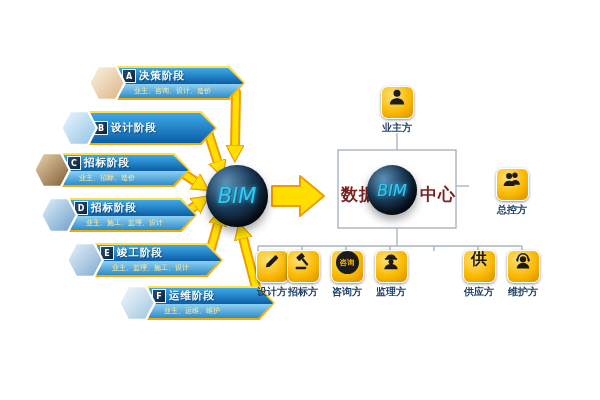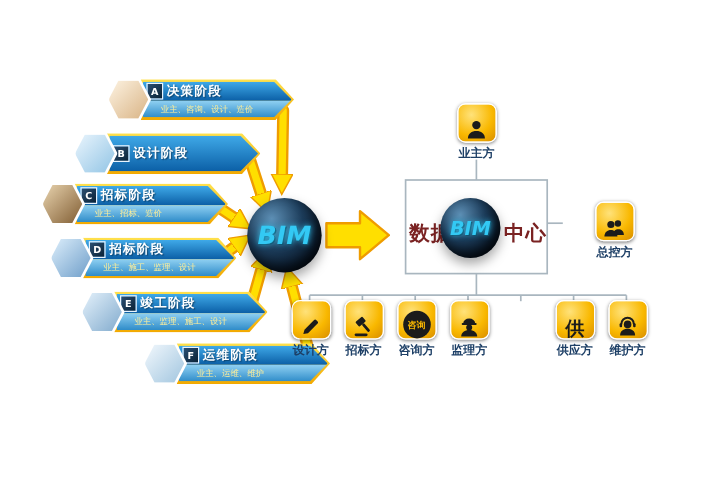--- a/index.html
+++ b/index.html
@@ -36,29 +36,29 @@
     border:1px solid #e8f4ff;color:#fff;font-size:8px;font-weight:bold;
     display:flex;align-items:center;justify-content:center;flex:0 0 auto;}
   .stage-title{font-size:10.5px;font-weight:bold;color:#fff;letter-spacing:1px;
     text-shadow:1px 1px 1px rgba(0,0,0,.4);text-align:center;}
 
   
   .sphere{position:absolute;z-index:4;border-radius:50%;
     display:flex;align-items:center;justify-content:center;
     background:radial-gradient(circle at 33% 28%,#5d8fb5 0%,#1c3c5a 42%,#06101d 80%);
     box-shadow:0 5px 10px rgba(0,0,0,.35), inset -3px -5px 9px rgba(0,0,0,.6);}
-  .bim-text{font-style:italic;font-weight:bold;color:#33c9f4;
+  .bim-text{font-style:italic;font-weight:normal;color:#33c9f4;
     text-shadow:0 0 5px rgba(51,201,244,.9),1px 1px 0 #0a3a52;}
 
   
   .gold-node{position:absolute;z-index:3;display:flex;flex-direction:column;align-items:center;width:36px;}
   .gold-box{width:31px;height:31px;border-radius:7px;
     background:radial-gradient(circle at 35% 28%,#ffe27a 0%,#f9b800 58%,#d88d00 100%);
     border:1px solid #fff;box-shadow:0 1px 3px rgba(0,0,0,.45);
-    display:flex;align-items:flex-end;justify-content:center;}
+    display:flex;align-items:flex-start;justify-content:center;}
   .gold-label{margin-top:2px;font-size:10px;color:#1d3f66;font-weight:bold;white-space:nowrap;}
   .glyph{width:20px;height:20px;display:block;}
   .text-circle{width:23px;height:23px;border-radius:50%;background:#1b1b1b;color:#f9b800;
     font-size:7.5px;font-weight:bold;display:flex;align-items:center;justify-content:center;}
   .char-glyph{font-size:16px;font-weight:bold;color:#1b1b1b;line-height:1;}
 
   .hub-word{position:absolute;z-index:4;font-size:17px;font-weight:bold;color:#7a2222;letter-spacing:1px;}
 </style>
 </head>
 <body>
@@ -223,21 +223,21 @@
       <svg class="glyph" viewBox="0 0 24 24" fill="#1b1b1b">
           <circle cx="15.5" cy="7.5" r="3.2"></circle>
           <path d="M10.5 19c0-3.8 2.6-5.8 5.5-5.8s5.5 2 5.5 5.8z"></path>
           <circle cx="8.5" cy="8.5" r="3.6"></circle>
           <path d="M2 20.5c0-4.2 3-6.5 6.5-6.5s6.5 2.3 6.5 6.5z"></path>
         </svg>
     </div>
     <div class="gold-label">总控方</div>
   </div>
 
-  <div class="gold-node" style="left:241px;top:250px">
+  <div class="gold-node" style="left:254px;top:250px">
     <div class="gold-box">
       <svg class="glyph" viewBox="0 0 24 24" fill="#1b1b1b">
           <path d="M4.5 19.5l1.2-4.2 9.6-9.6a1.5 1.5 0 0 1 2.1 0l1.4 1.4a1.5 1.5 0 0 1 0 2.1l-9.6 9.6z"></path>
         </svg>
     </div>
     <div class="gold-label">设计方</div>
   </div>
 
   <div class="gold-node" style="left:285px;top:250px">
     <div class="gold-box">

